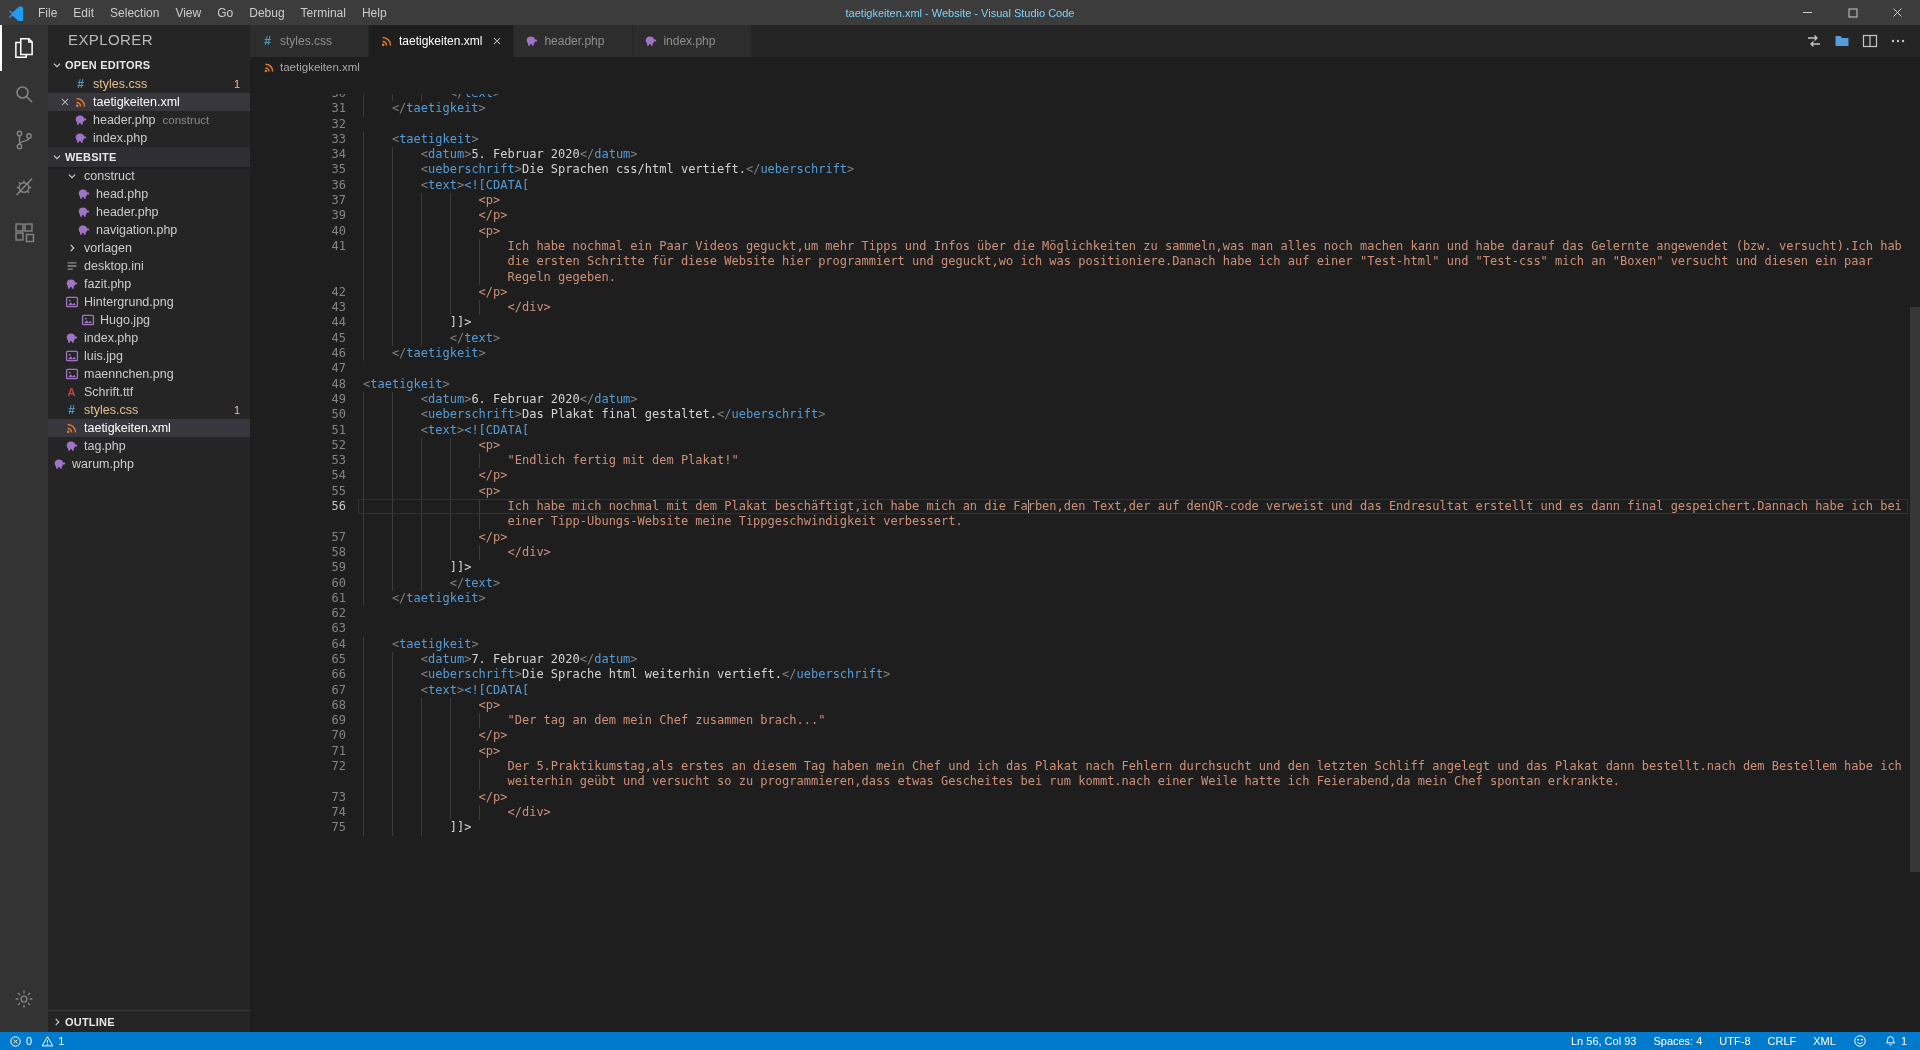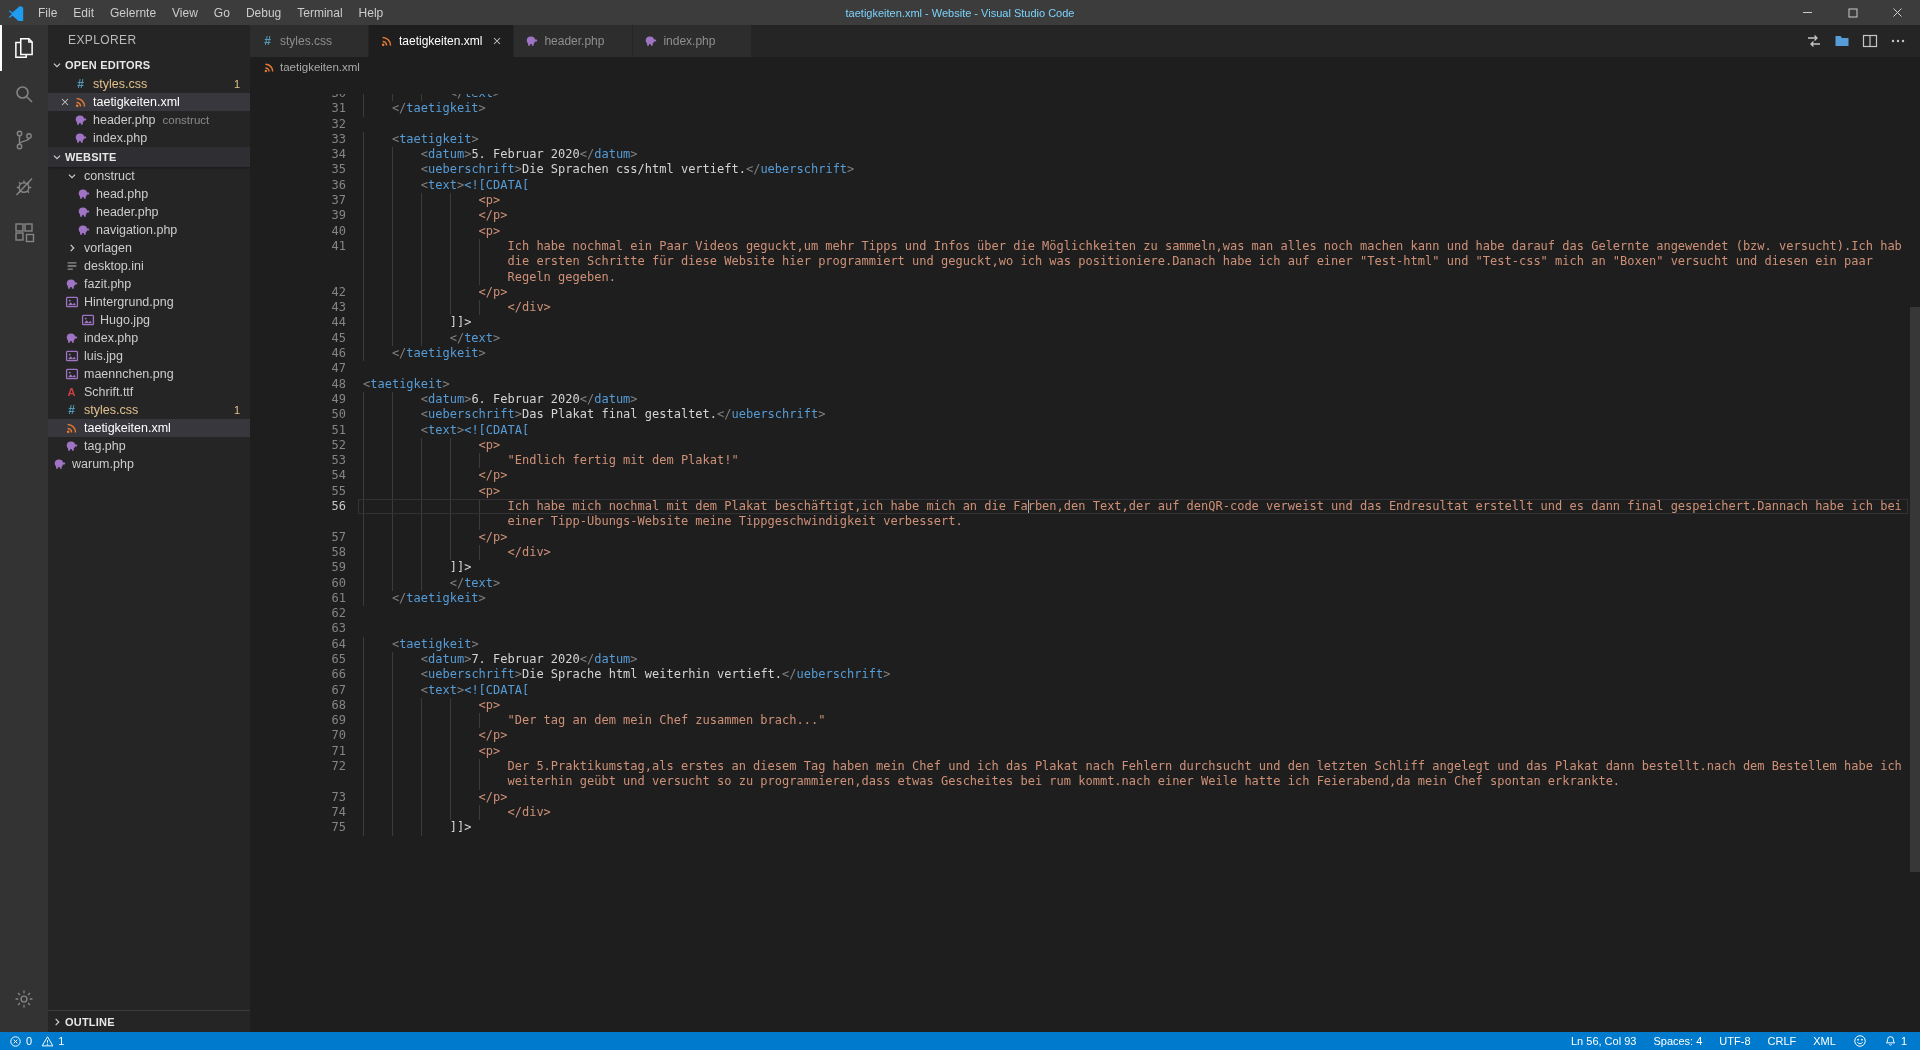--- a/index.html
+++ b/index.html
@@ -16,21 +16,21 @@
   .wc{width:45px;height:100%;display:flex;align-items:center;justify-content:center;}
 
   
   .main{display:flex;height:1007px;}
   .activitybar{width:48px;background:#333333;display:flex;flex-direction:column;align-items:center;flex:none;}
   .ab-item{width:48px;height:46px;display:flex;align-items:center;justify-content:center;}
   .ab-item.active{box-shadow:inset 2px 0 0 #ffffff;}
   .ab-bottom{margin-top:auto;margin-bottom:10px;}
 
   .sidebar{width:202px;background:#252526;display:flex;flex-direction:column;color:#cccccc;font-size:12.5px;flex:none;overflow:hidden;}
-  .sidebar-title{height:30px;line-height:30px;padding-left:20px;font-size:12px;color:#bbbbbb;letter-spacing:.4px;flex:none;}
+  .sidebar-title{height:30px;line-height:30px;padding-left:20px;font-size:15px;color:#bbbbbb;letter-spacing:.4px;flex:none;}
   .section-header{height:20px;display:flex;align-items:center;font-size:11px;font-weight:bold;color:#e7e7e7;padding-left:2px;flex:none;letter-spacing:.2px;}
   .section-header.website{background:#2f2f33;box-shadow:0 1px 2px rgba(0,0,0,.35);}
   .section-header .chev{margin-right:1px;flex:none;display:flex;}
   .row{height:18px;display:flex;align-items:center;flex:none;white-space:nowrap;}
   .row.selected{background:#37373d;color:#ffffff;}
   .ficon{width:15px;height:15px;margin-right:5px;flex:none;display:flex;align-items:center;justify-content:center;}
   .ic-css{color:#519aba;font-weight:bold;font-size:12px;}
   .ic-font{color:#cc3e44;font-weight:bold;font-size:11px;}
   .slot{width:17px;flex:none;display:flex;align-items:center;justify-content:center;}
   .fname.mod{color:#e2c08d;}
@@ -77,21 +77,21 @@
 
 <div class="titlebar">
   <span class="logo">
     <svg width="16" height="16" viewBox="0 0 100 100">
         <path fill="#1f9cf0" d="M74 6 28 47 12 34l-8 4 21 19L4 76l8 4 16-13 46 41 21-9V15L74 6z"></path>
       </svg>
   </span>
   <div class="menu" id="menu">
       <span>File</span>
       <span>Edit</span>
-      <span>Gelernte</span>
+      <span>Selection</span>
       <span>View</span>
       <span>Go</span>
       <span>Debug</span>
       <span>Terminal</span>
       <span>Help</span>
     </div>
   <div class="wtitle">taetigkeiten.xml - Website - Visual Studio Code</div>
   <div class="wcontrols">
     <div class="wc">
       <svg width="11" height="11" viewBox="0 0 11 11" stroke="#cccccc" stroke-width="1">

